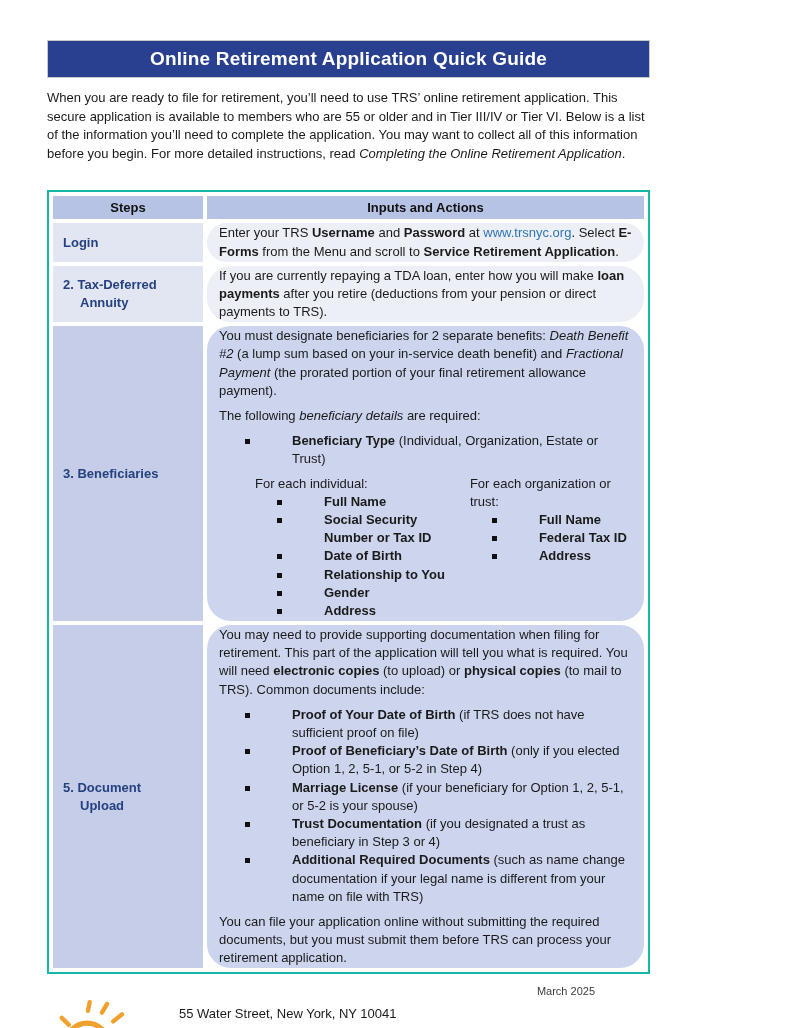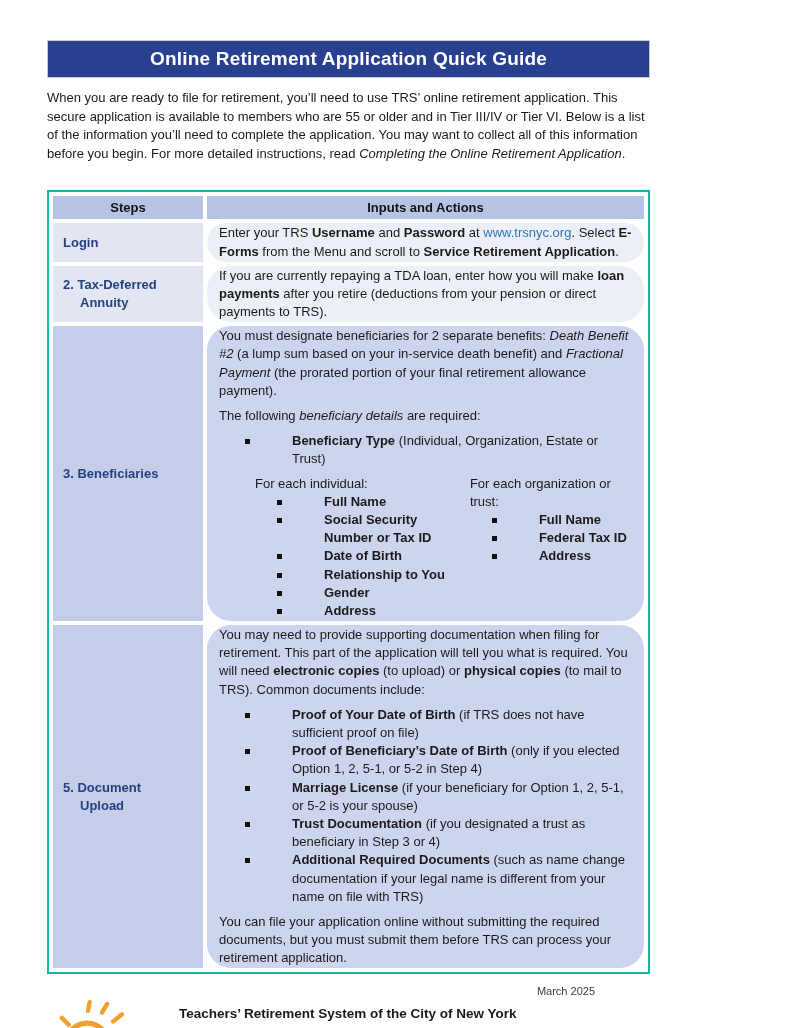--- a/index.html
+++ b/index.html
@@ -180,21 +180,20 @@
         <line x1="14" y1="82" x2="24" y2="74"></line>
         <line x1="32" y1="93" x2="36" y2="83"></line>
         <line x1="52" y1="96" x2="53" y2="86"></line>
         <line x1="70" y1="90" x2="65" y2="81"></line>
       </g>
       <circle cx="46" cy="52" r="24" fill="none" stroke="#f0a02c" stroke-width="6"></circle>
       <text x="26" y="66" font-family="Liberation Serif, serif" font-weight="bold" font-size="38" fill="#1c1c1c">trs</text>
       <text x="80" y="66" font-family="Liberation Serif, serif" font-size="38" fill="#b9b9b9">nyc</text>
     </svg>
     <div class="footer-text">
-      <div class="org-name">Teachers’ Retirement System of the City of New York</div>
       <div>55 Water Street, New York, NY 10041</div>
 
     </div>
   </div>
 
   <div class="date-stamp">March 2025</div>
 
 </div>
 
 </body></html>

